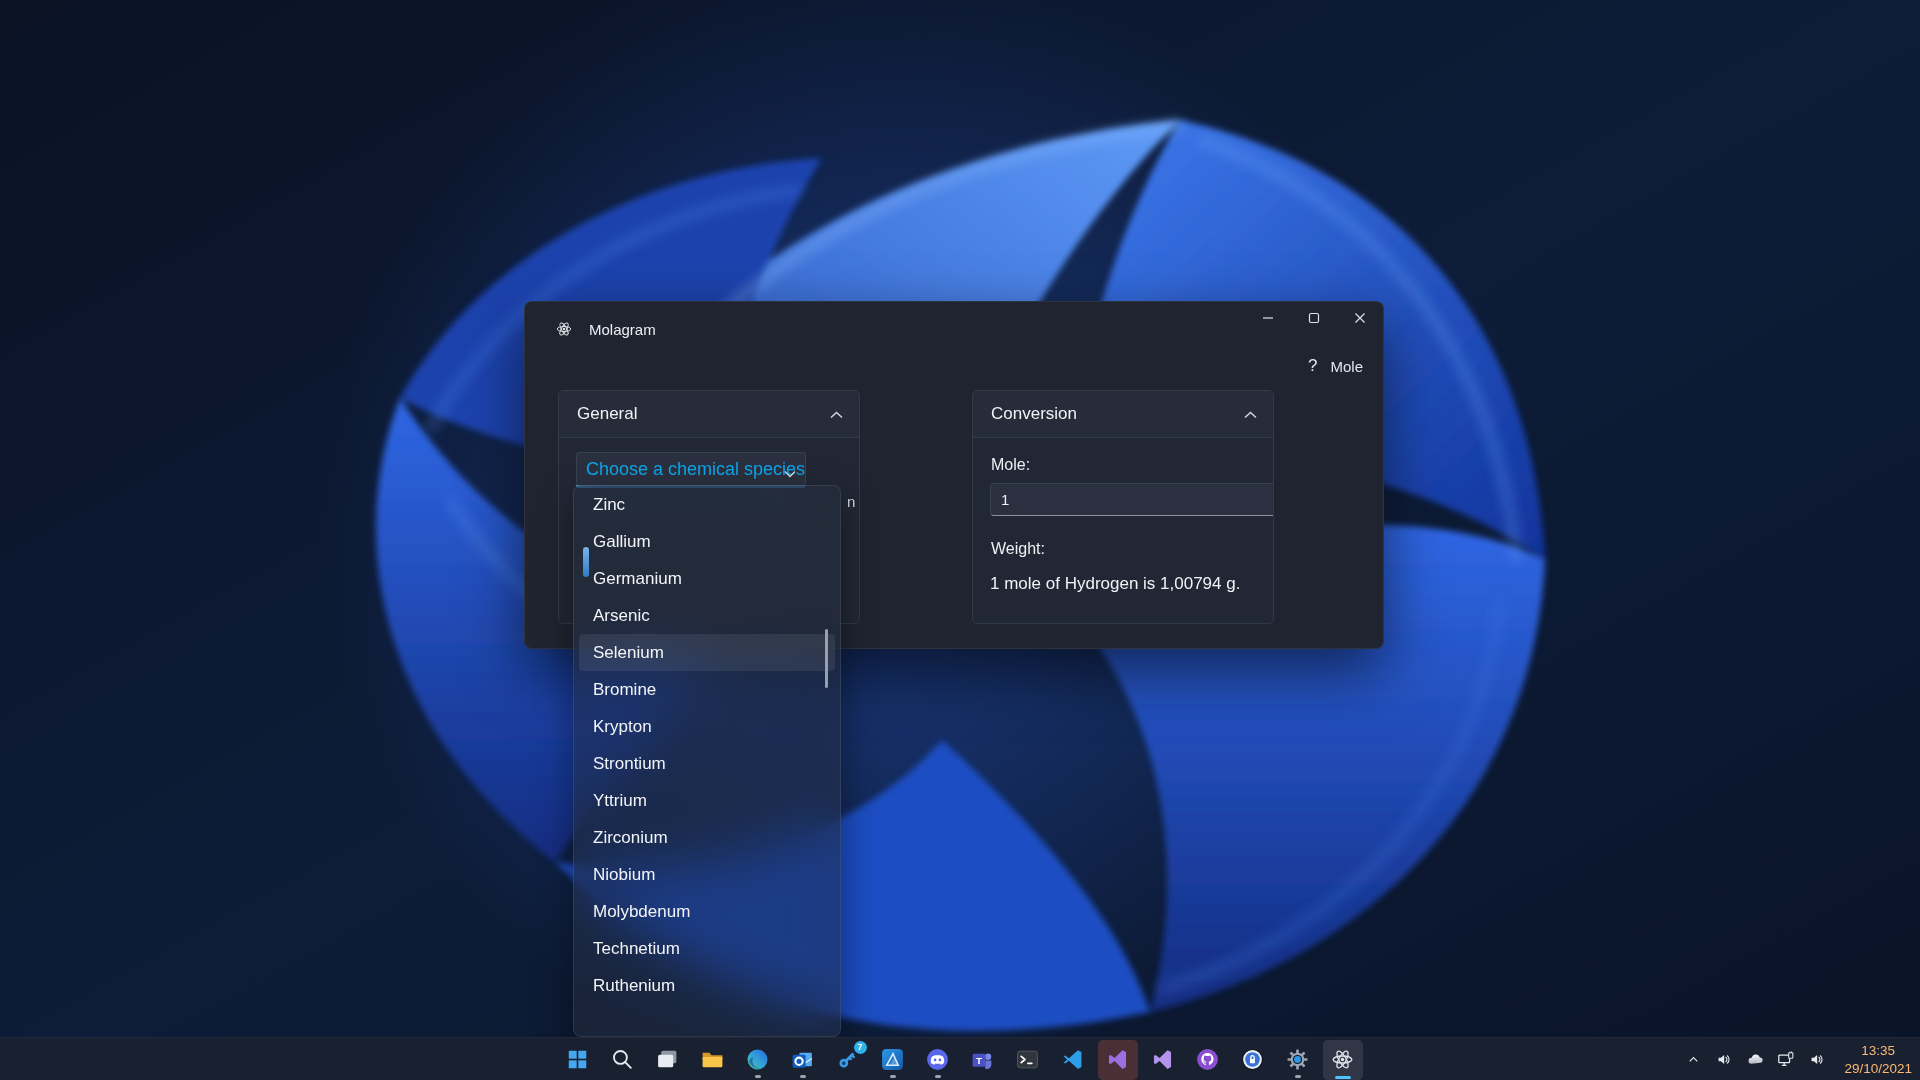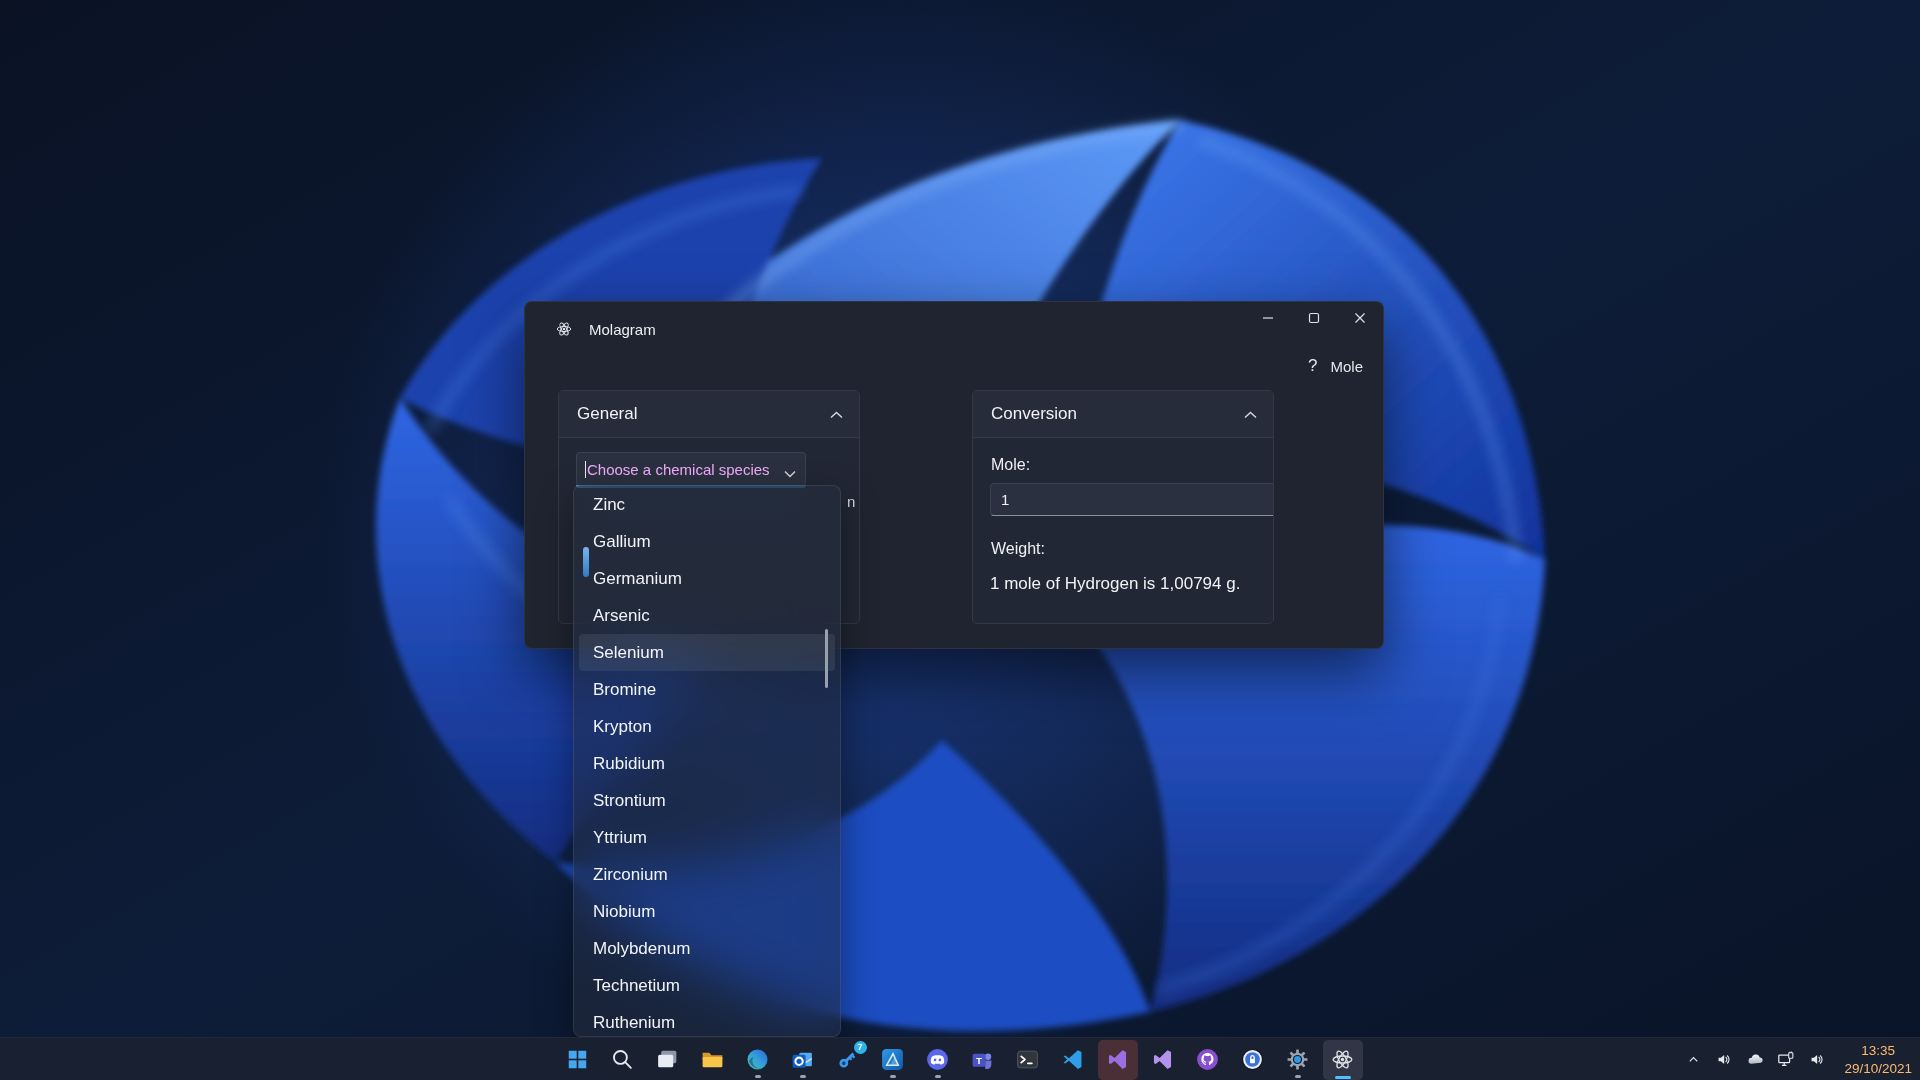--- a/index.html
+++ b/index.html
@@ -36,21 +36,21 @@
   .panel-title{font-size:17px;color:#f0f2f5;}
   .panel-body{position:relative;padding:14px 17px 0 17px;}
 
   
   .species-combo{position:relative;width:230px;height:34px;background:#2a303f;
     border:1px solid #3a4150;border-radius:4px;display:flex;align-items:center;
     padding:0 30px 0 8px;border-bottom:0;}
   .species-combo .underline{position:absolute;left:-1px;right:-1px;bottom:-2px;height:3px;
     border-radius:0 0 4px 4px;}
   .species-combo .caret{width:1px;height:17px;background:#e8eaee;margin-right:1px;}
-  .combo-placeholder{font-size:15px;color:#f0abfc;white-space:nowrap;}
+  .combo-placeholder{font-size:18px;color:#0ea5e9;white-space:nowrap;}
   .combo-chevron{position:absolute;right:9px;top:11px;}
 
   .occluded-fragment{position:absolute;left:322px;top:191px;font-size:15px;color:#d5d9de;}
 
   
   .field-label{font-size:16px;color:#eef0f3;margin:4px 0 9px 1px;}
   .textbox{width:347px;height:33px;background:#2a303f;border:1px solid #3a4150;
     border-bottom:1px solid #8b919c;border-radius:4px;color:#eef0f3;font-size:15px;
     padding:0 10px;font-family:inherit;outline:none;}
   .weight-row{display:flex;gap:14px;align-items:center;}
@@ -241,21 +241,20 @@
 
 <div class="flyout">
   <div class="flyout-list">
       <div class="dropdown-item">Zinc</div>
       <div class="dropdown-item">Gallium</div>
       <div class="dropdown-item">Germanium</div>
       <div class="dropdown-item">Arsenic</div>
       <div class="dropdown-item highlighted">Selenium</div>
       <div class="dropdown-item">Bromine</div>
       <div class="dropdown-item">Krypton</div>
-      <div class="dropdown-item">Rubidium</div>
       <div class="dropdown-item">Strontium</div>
       <div class="dropdown-item">Yttrium</div>
       <div class="dropdown-item">Zirconium</div>
       <div class="dropdown-item">Niobium</div>
       <div class="dropdown-item">Molybdenum</div>
       <div class="dropdown-item">Technetium</div>
       <div class="dropdown-item">Ruthenium</div>
     </div>
   <div class="selection-pill"></div>
   <div class="flyout-scrollbar"></div>

